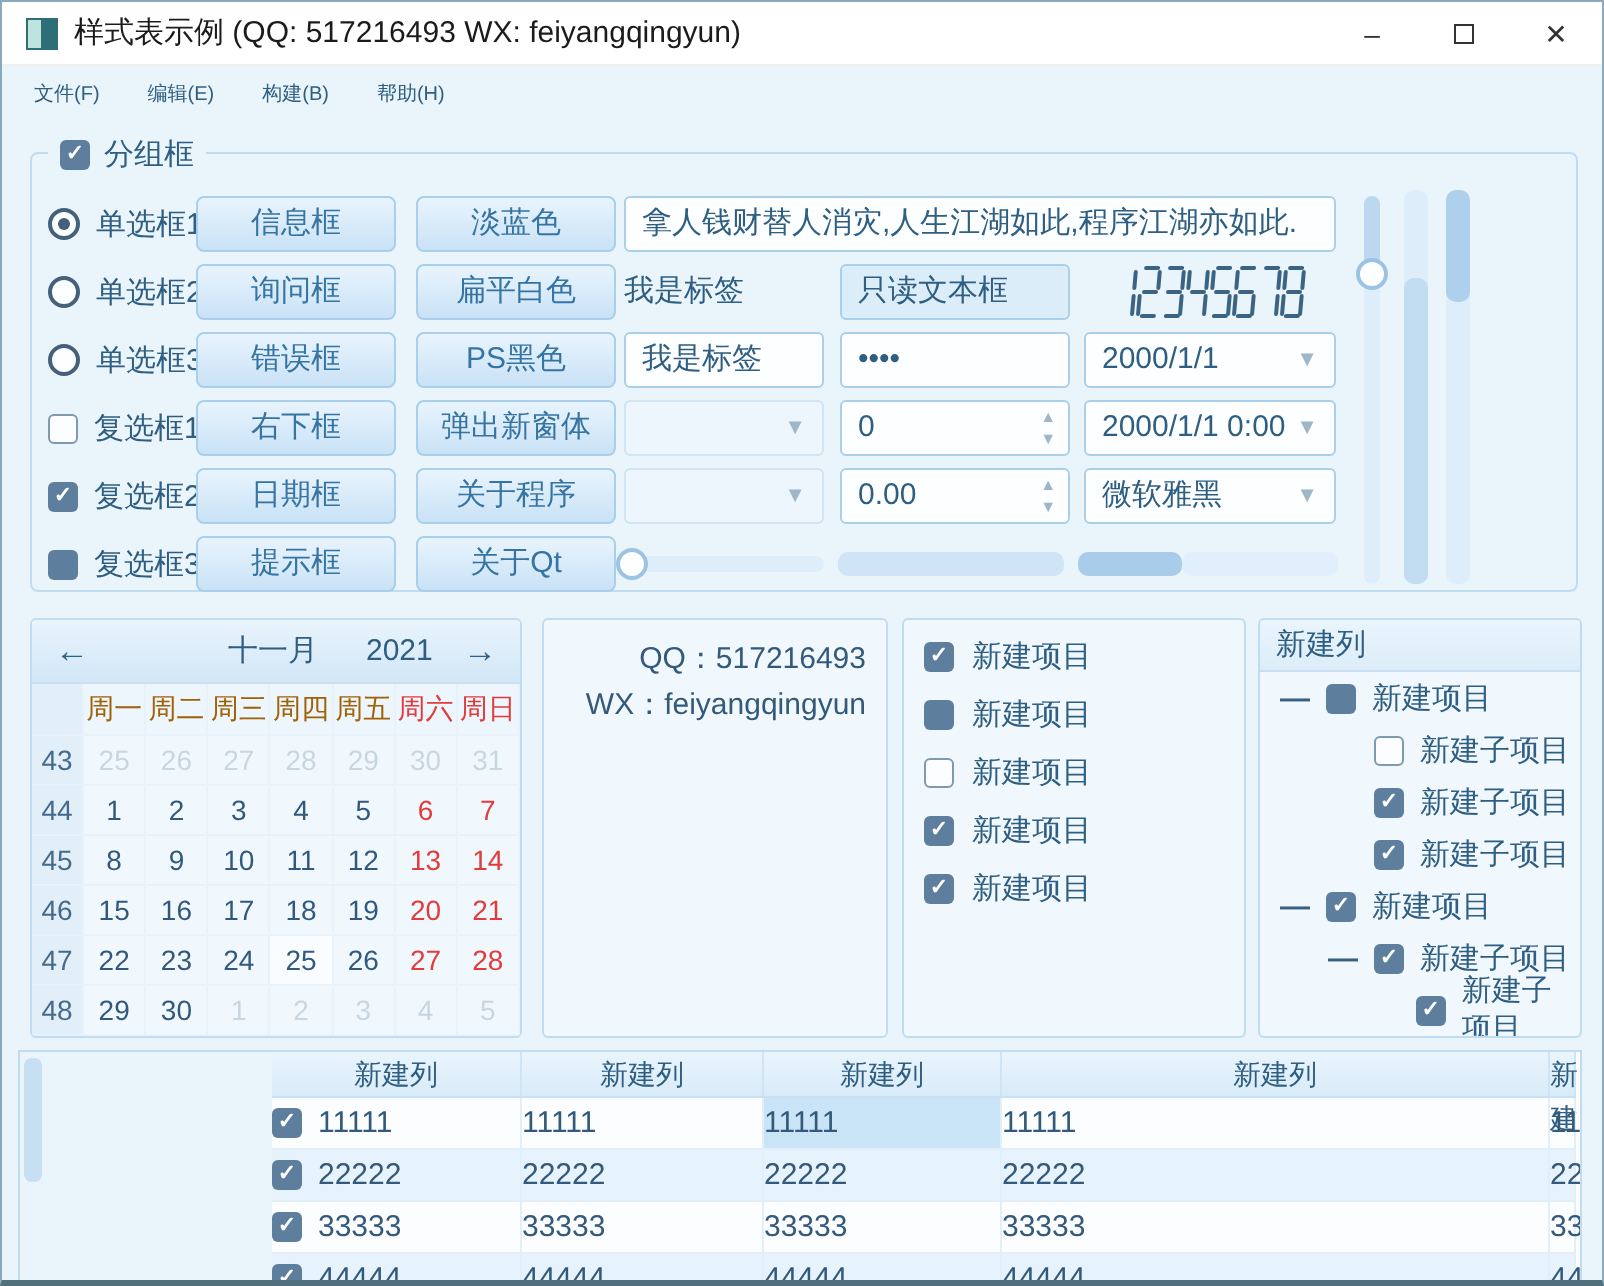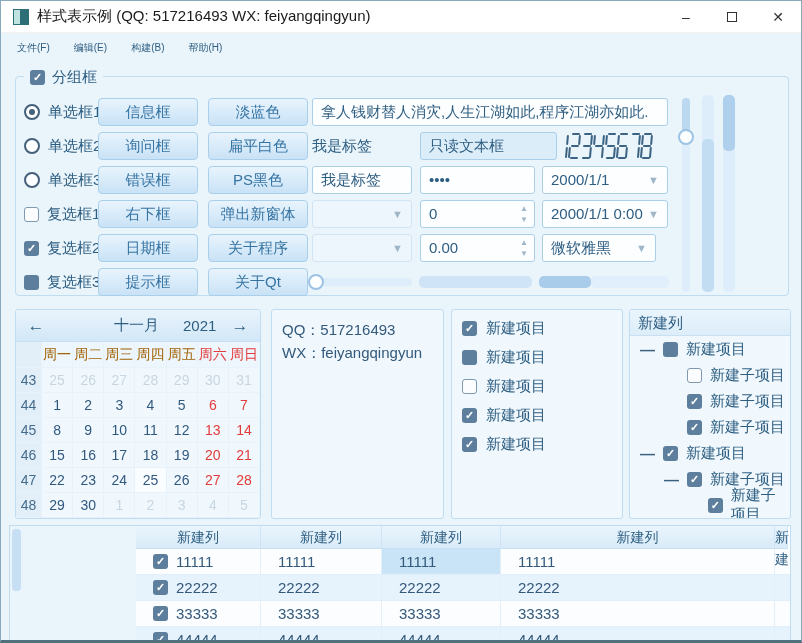--- a/index.html
+++ b/index.html
@@ -75,38 +75,38 @@
   .cal-grid { display:grid; grid-template-columns:26px repeat(7,1fr); }
   .cal-cell { height:25px; display:flex; align-items:center; justify-content:center; font-size:14px;
     color:#31597F; border-bottom:1px solid #E8F2FA; border-right:1px solid #E8F2FA; }
   .cal-cell.hdr { height:26px; background:#EDF6FC; color:#a16207; }
   .cal-cell.hdr.wkend { color:#E23B3B; }
   .cal-cell.wknum { background:#E2EFF9; color:#456B8C; }
   .cal-cell.out { color:#C8D6E1; }
   .cal-cell.wkend-day { color:#E23B3B; }
   .cal-cell.sel { background:#FAFDFF; }
   
-  .notes { padding:8px 10px; font-size:15px; color:#33597B; line-height:23px; }
+  .notes { padding:8px 10px; font-size:15px; color:#33597B; line-height:23px;text-align:right; }
   
   .list-item { height:29px; display:flex; align-items:center; gap:9px; padding-left:10px;
     font-size:15px; color:#2E5E82; }
   .list-box { padding-top:4px; }
   
   .tree-header { height:26px; background:linear-gradient(#EAF5FD,#DCEDF9); border-bottom:1px solid #C8E0F2;
     font-size:15px; color:#2E5E82; line-height:25px; padding-left:8px; }
   .tree-row { height:26px; display:flex; align-items:center; gap:8px; font-size:15px; color:#2E5E82; }
   .tree-exp { color:#3A607F; font-weight:bold; font-size:15px; }
   
   .table { position:absolute; left:8px; top:524px; width:782px; height:116px;
     background:#FBFDFF; border:1px solid #C0DCF0; overflow:hidden; }
   .t-grid { display:grid; grid-template-columns:126px 125px 121px 119px 274px 13px; }
   .t-hcell { height:23px; background:linear-gradient(#EAF5FD,#D8EBF8); border-right:1px solid #CFE4F4;
     border-bottom:1px solid #C8E0F2; font-size:14px; color:#2E5E82; text-align:center; line-height:22px; }
   .t-cell { height:26px; border-right:1px solid #E2EFF9; border-bottom:1px solid #E2EFF9;
-    font-size:15px; color:#33597B; display:flex; align-items:center; gap:8px; padding-left:17px; }
+    font-size:15px; color:#33597B; display:flex; align-items:center; gap:8px; padding-left:0; }
   .t-cell.selcell { background:#C9E3F7; }
   .t-vsb { grid-row:1 / span 5; background:#EAF4FB; position:relative; }
   .t-vsb .handle { position:absolute; left:2px; top:3px; width:9px; height:62px; border-radius:4px; background:#C6DFF3; }
 </style>
 </head>
 <body>
 
 <div id="window">
 
   <div class="titlebar">
@@ -174,21 +174,21 @@
         <div class="btn">扁平白色</div>
         <div class="btn">PS黑色</div>
         <div class="btn">弹出新窗体</div>
         <div class="btn">关于程序</div>
         <div class="btn">关于Qt</div>
       </div>
 
     <div class="field" style="left:296px; top:21px; width:356px;">拿人钱财替人消灾,人生江湖如此,程序江湖亦如此.</div>
 
     <div class="plain-label" style="left:296px; top:55px;">我是标签</div>
-    <div class="field readonly" style="left:404px; top:55px; width:137px;">只读文本框</div>
+    <div class="field readonly" style="left:404px; top:55px; width:115px;">只读文本框</div>
     <div class="lcd" style="left:541px; top:56px;" id="lcd">
         <div class="lcd-digit">
           <div class="seg" style="left: 9px; top: 1.5px; width: 2.2px; height: 10.5px;"></div>
           <div class="seg" style="left: 9px; top: 14px; width: 2.2px; height: 10.5px;"></div>
         </div>
         <div class="lcd-digit">
           <div class="seg" style="left: 1.5px; top: 0px; width: 8px; height: 2.2px;"></div>
           <div class="seg" style="left: 9px; top: 1.5px; width: 2.2px; height: 10.5px;"></div>
           <div class="seg" style="left: 1.5px; top: 11.9px; width: 8px; height: 2.2px;"></div>
           <div class="seg" style="left: 0px; top: 14px; width: 2.2px; height: 10.5px;"></div>
@@ -251,21 +251,21 @@
         </span></div>
     <div class="field" style="left:526px; top:123px; width:126px;"><span>2000/1/1 0:00</span><span class="arrow-down">▼</span></div>
 
     <div class="field disabled" style="left:296px; top:157px; width:100px;">
         <span class="arrow-down">▼</span>
       </div>
     <div class="field" style="left:404px; top:157px; width:115px;"><span>0.00</span><span class="spin-arrows">
           <span>▲</span>
           <span>▼</span>
         </span></div>
-    <div class="field" style="left:526px; top:157px; width:114px;"><span>微软雅黑</span><span class="arrow-down">▼</span></div>
+    <div class="field" style="left:526px; top:157px; width:126px;"><span>微软雅黑</span><span class="arrow-down">▼</span></div>
 
     <div class="track-h" style="left:296px; top:201px; width:100px; height:8px;"></div>
     <div class="slider-handle" style="left:292px; top:197px;"></div>
     <div class="fill" style="left:403px; top:199px; width:113px; height:12px; background:#CFE5F7;"></div>
     <div class="fill" style="left:523px; top:199px; width:52px; height:12px; background:#A9CCEA;"></div>
     <div class="fill" style="left:575px; top:199px; width:78px; height:12px; background:#E0EFFB;"></div>
 
     <div class="track-v" style="left:666px; top:21px; width:8px; height:194px;"></div>
     <div class="fill" style="left:666px; top:21px; width:8px; height:45px; background:#BCD8F0;"></div>
     <div class="slider-handle" style="left:662px; top:52px;"></div>

